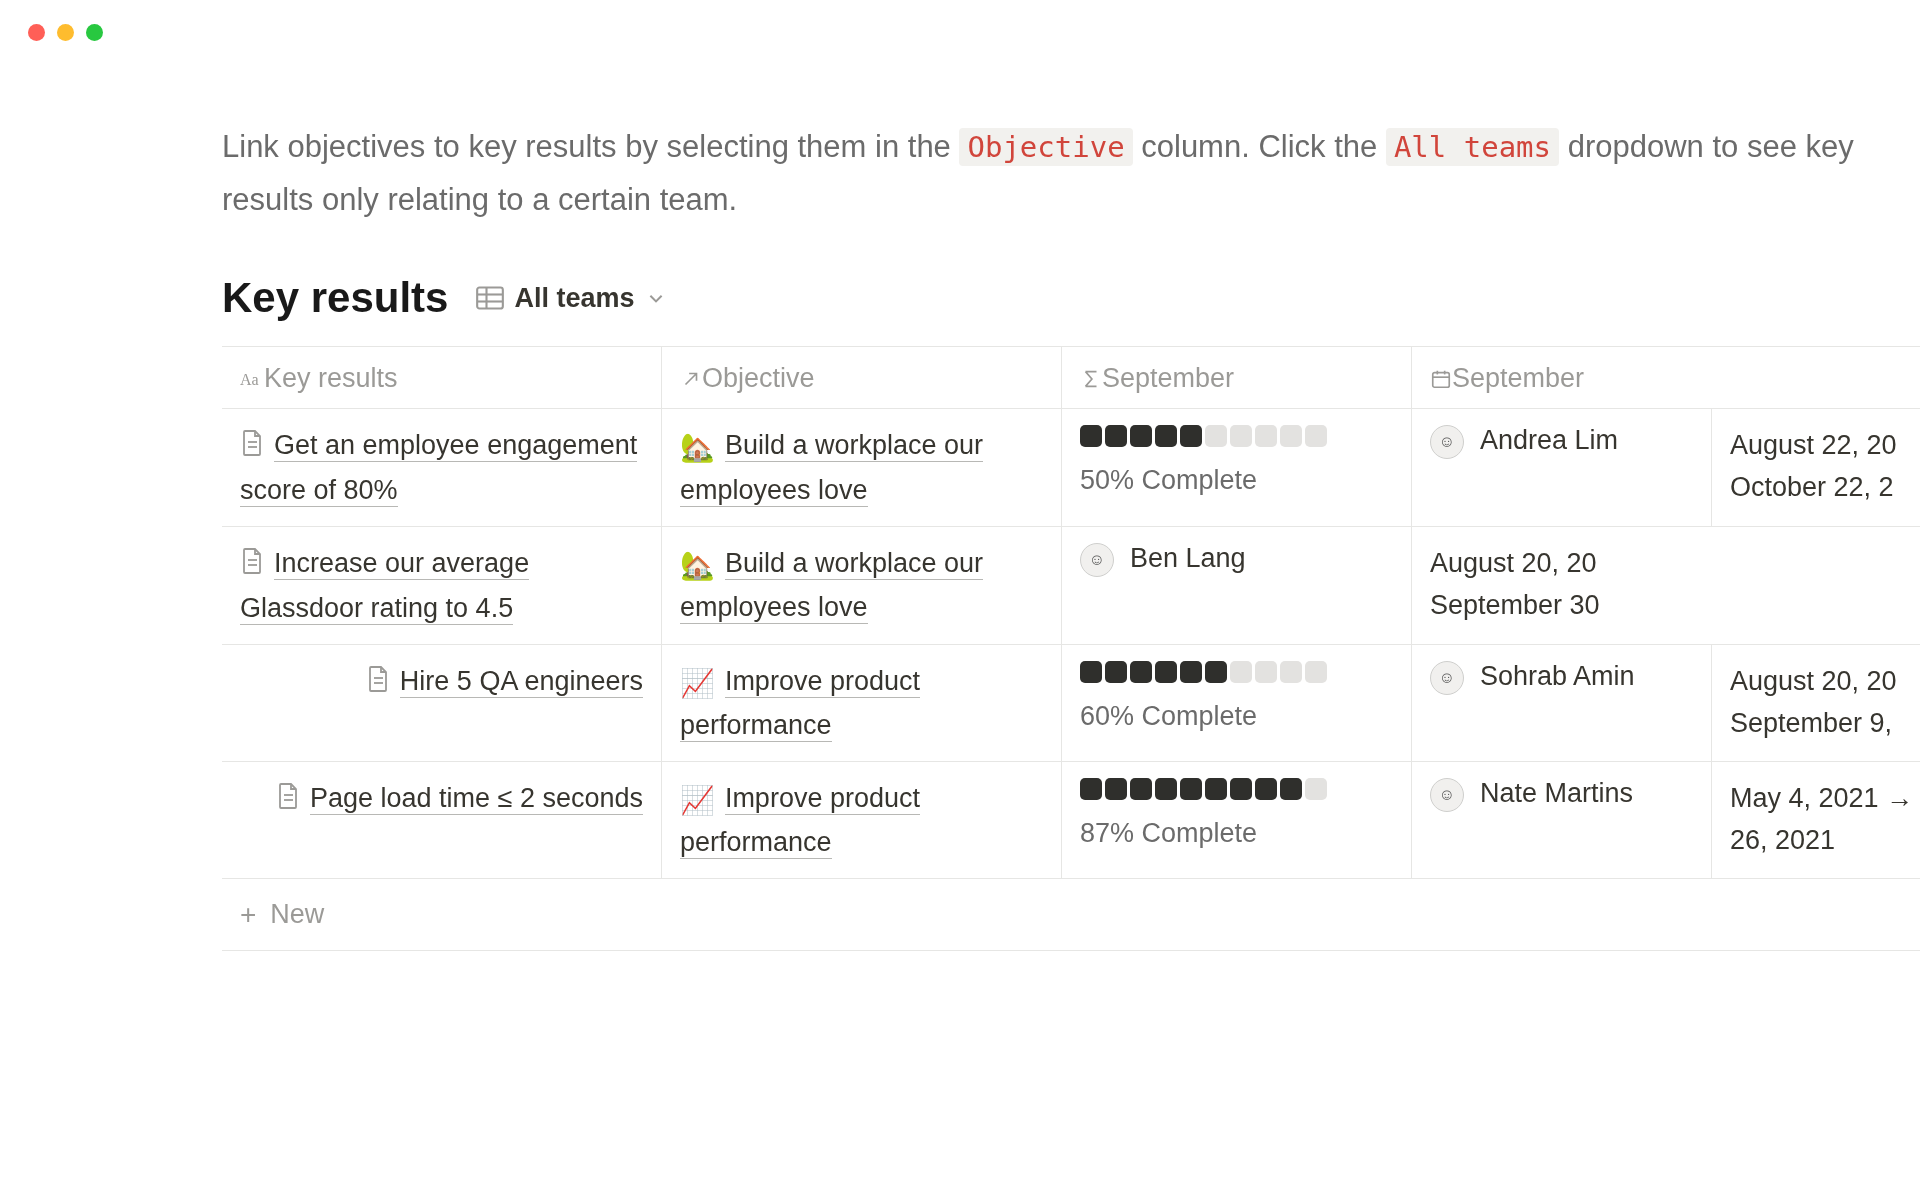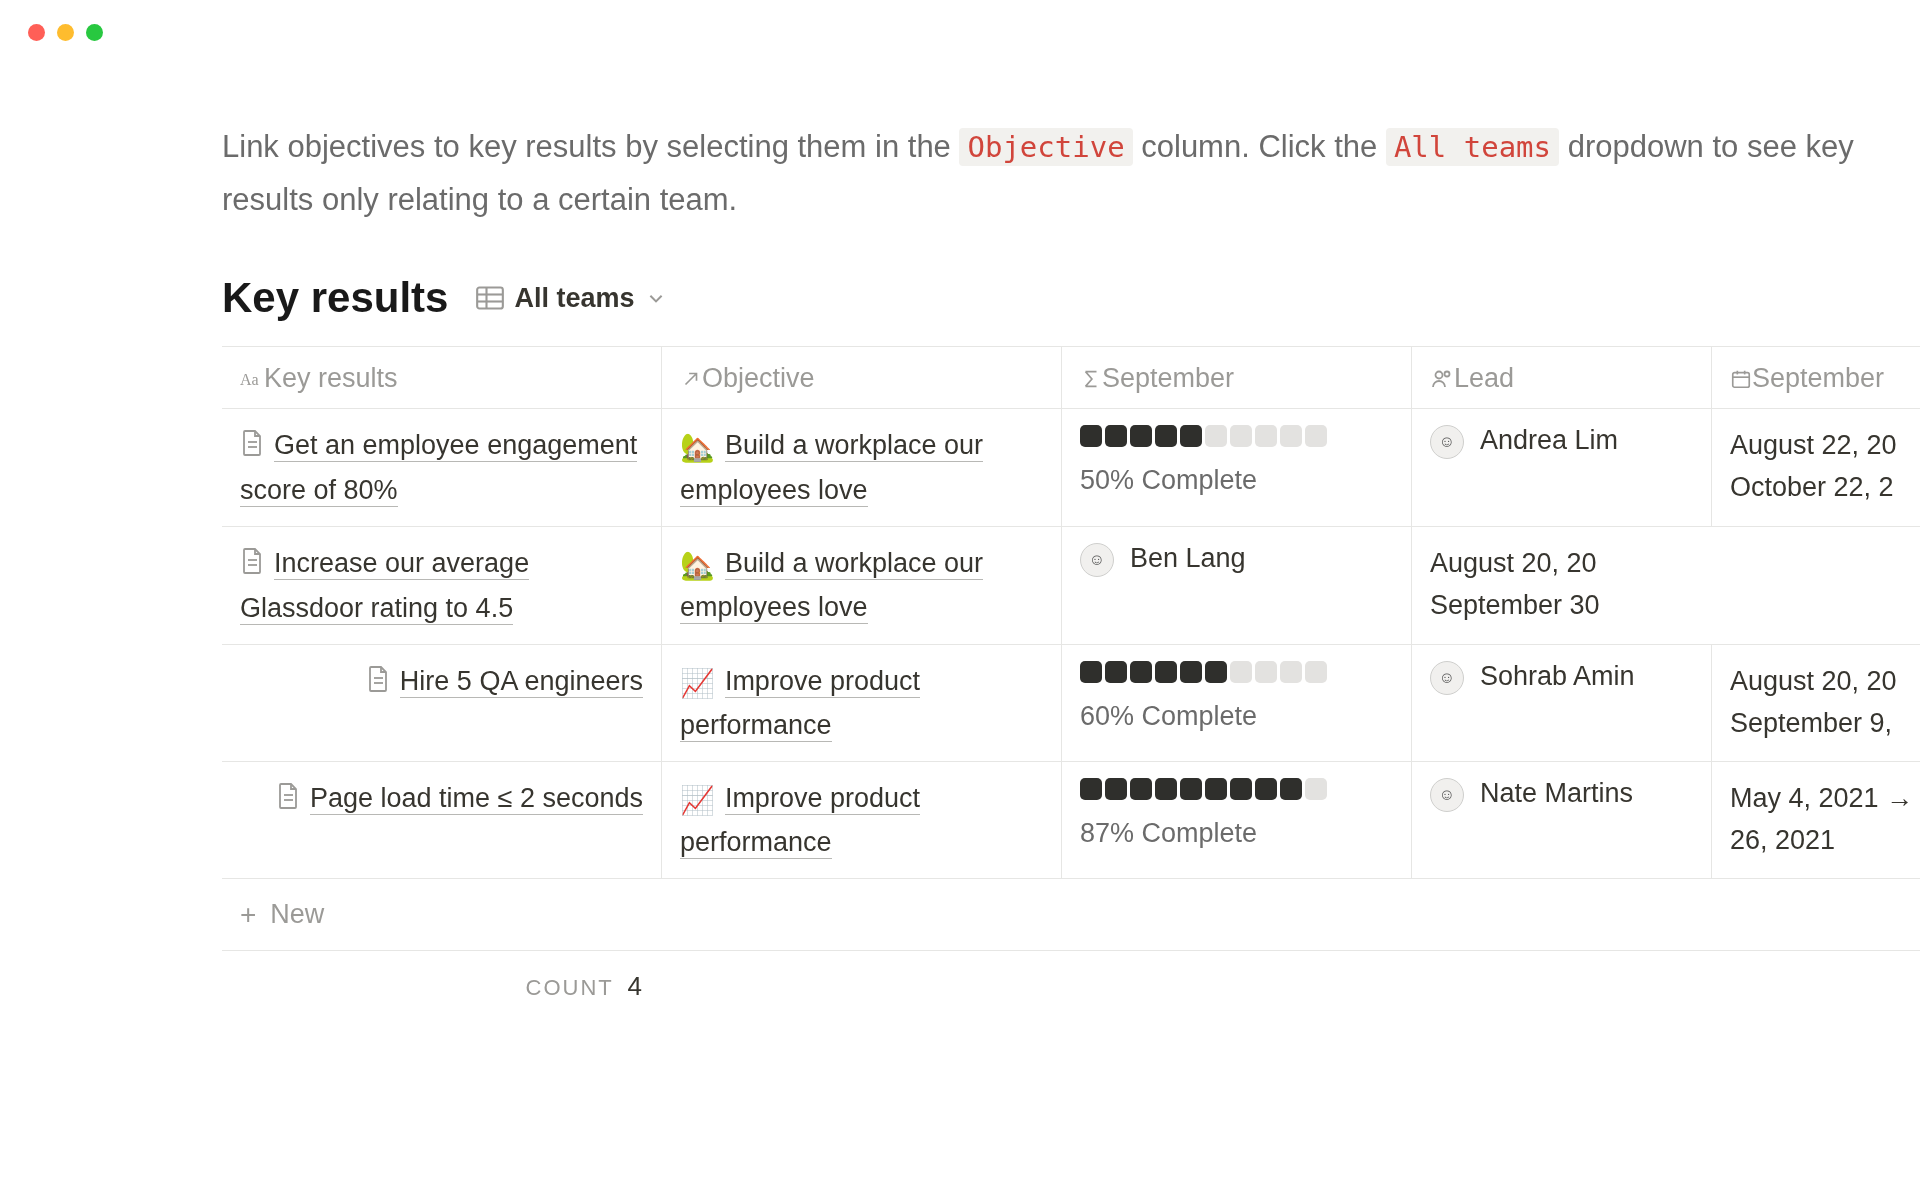--- a/index.html
+++ b/index.html
@@ -226,28 +226,20 @@
           </svg>
         <span>Objective</span>
       </div>
       <div class="th">
         <svg width="22" height="22" viewBox="0 0 24 24">
             <path d="M6 4h12M6 20h12M6 4l7 8-7 8" class="ico-stroke"></path>
           </svg>
         <span>September</span>
       </div>
       <div class="th">
-        <svg width="24" height="24" viewBox="0 0 24 24">
-            <circle cx="9" cy="8" r="3.5" class="ico-stroke"></circle>
-            <path d="M3 20c0-3.5 3-6 6-6s6 2.5 6 6" class="ico-stroke"></path>
-            <circle cx="17" cy="7" r="2.5" class="ico-stroke"></circle>
-          </svg>
-        <span>Lead</span>
-      </div>
-      <div class="th">
         <svg width="22" height="22" viewBox="0 0 24 24">
             <rect x="3" y="5" width="18" height="16" rx="2" class="ico-stroke"></rect>
             <line x1="3" y1="10" x2="21" y2="10" class="ico-stroke"></line>
             <line x1="8" y1="3" x2="8" y2="7" class="ico-stroke"></line>
             <line x1="16" y1="3" x2="16" y2="7" class="ico-stroke"></line>
           </svg>
         <span>September</span>
       </div>
     </div>
 
@@ -383,20 +375,14 @@
         </div>
       </div>
 
     <div class="new-row">
       <span class="plus">+</span>
       <span>New</span>
     </div>
 
   </div>
 
-  <div class="footer-count">
-    <div class="count-cell">
-      <span>COUNT</span>
-      <span class="count-num">4</span>
-    </div>
-  </div>
 
 </div>
 
 </body></html>

